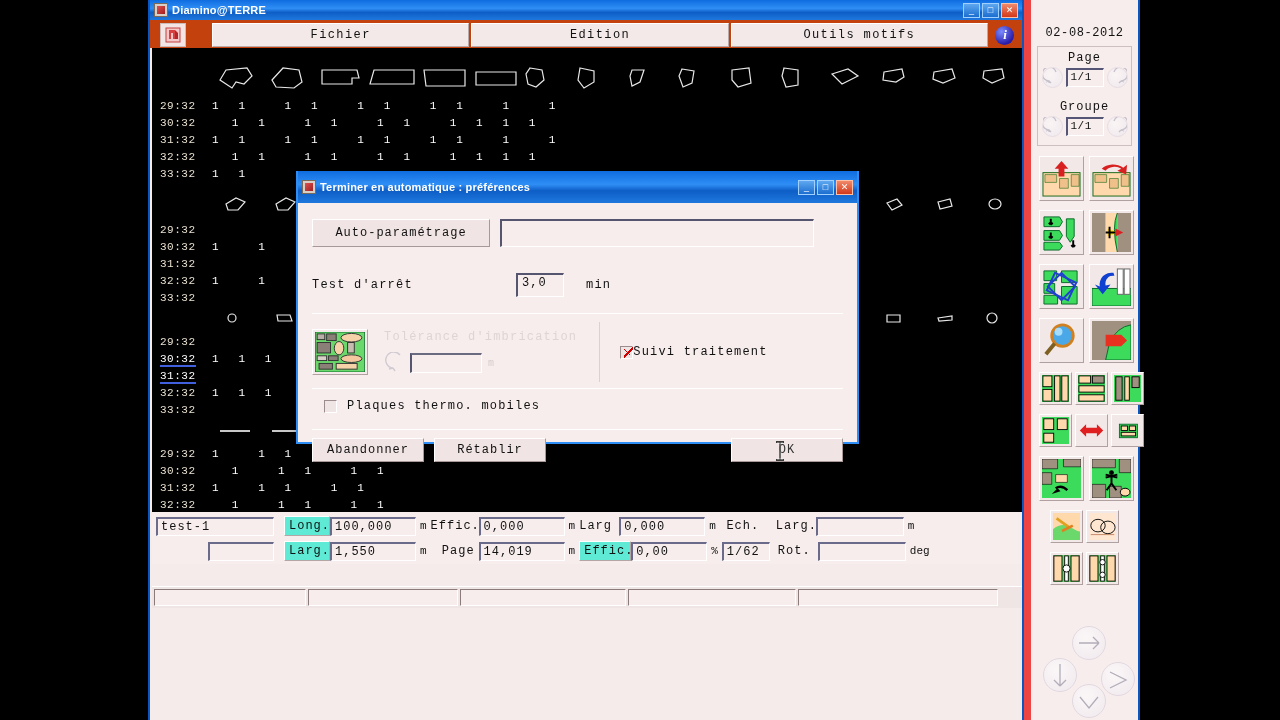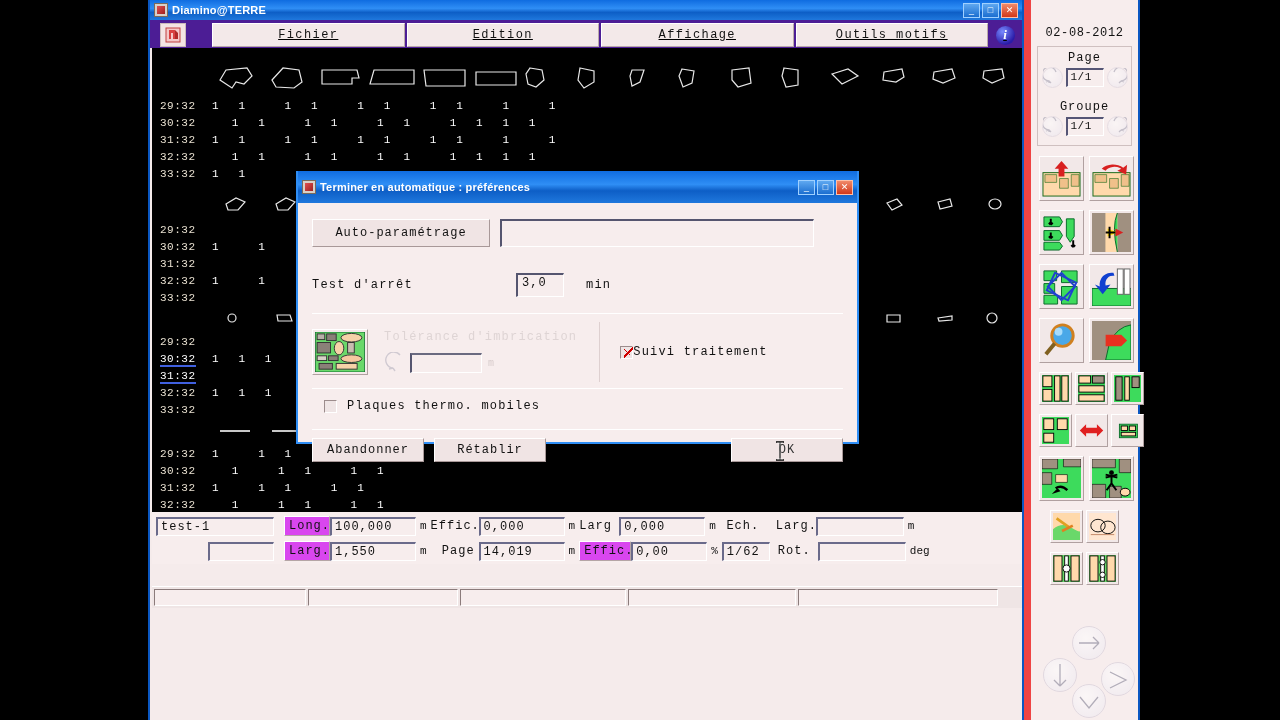--- a/index.html
+++ b/index.html
@@ -43,21 +43,21 @@
     width: 17px; height: 15px; border: 1px solid #9fd0ff;
     background: linear-gradient(to bottom,#5fa8f0,#1b6ed0);
     color: #fff; font-size: 9px; font-family:"Liberation Sans",sans-serif;
     display: flex; align-items: center; justify-content: center; line-height: 1;
   }
   .tb-btn.close { background: linear-gradient(to bottom,#f08a6a,#d2381a); border-color:#ffc0a8; }
 
   
   #menubar {
     height: 28px; display: flex; align-items: center;
-    background: #4c1d95; padding: 2px 2px 0 10px; gap: 2px; text-decoration: underline;
+    background: #c2410c; padding: 2px 2px 0 10px; gap: 2px;
   }
   .menu-logo {
     width: 26px; height: 24px; background: #f4e4e4;
     border: 1px solid #ccbcbc;
     display: flex; align-items: center; justify-content: center; flex: none;
   }
   .menu-logo svg { display: block; }
   .menu-gap { width: 22px; flex: none; }
   .menu-item {
     height: 24px; flex: 1 1 0;
@@ -97,21 +97,21 @@
   .tick { position: absolute; width: 30px; height: 2px; background: #c8c8c8; }
 
   
   #infopanel {
     position: absolute; left: 2px; top: 512px; width: 870px; height: 52px;
     background: #f7eded; padding: 3px 4px;
   }
   .inforow { display: flex; align-items: center; height: 22px; gap: 0; }
   .lbl { font-size: 12px; color: #111; letter-spacing: 1px; white-space: nowrap; }
   .lbl.btnish {
-    background:#d946ef; border-top:1px solid #fff;border-left:1px solid #fff;
+    background:#5eead4; border-top:1px solid #fff;border-left:1px solid #fff;
     border-right:1px solid #b5a5a5;border-bottom:1px solid #b5a5a5;
     padding: 2px 4px;
   }
   .fld {
     background: #f7eded; border-top: 2px solid #6a6a8a; border-left: 2px solid #6a6a8a;
     border-right: 1px solid #fff; border-bottom: 1px solid #fff;
     font-size: 12px; color: #111; padding: 1px 3px; height: 19px;
     letter-spacing: 1px; overflow: hidden; white-space: nowrap;
   }
   .unit { font-size: 11px; color:#111; padding: 0 4px; }
@@ -245,21 +245,20 @@
       <div class="menu-logo">
         <svg width="16" height="16" viewBox="0 0 16 16">
           <rect x="1" y="1" width="14" height="14" fill="#f4c8c8" stroke="#c04040"></rect>
           <path d="M4 3 L4 12 L6 12 L6 6 L8 6 L8 12 L10 12 L10 3 Z" fill="#d84040"></path>
           <path d="M10 3 L13 6 L13 12 L10 12 Z" fill="#b02828"></path>
         </svg>
       </div>
       <div class="menu-gap"></div>
       <div class="menu-item">Fichier</div>
       <div class="menu-item">Edition</div>
-      <div class="menu-item">Affichage</div>
       <div class="menu-item">Outils motifs</div>
       <div class="menu-info">
         <div class="info-circle">i</div>
       </div>
     </div>
 
     <div id="canvas">
 
       <div class="shape-row" style="top:10px">
         <svg width="870" height="40" viewBox="0 0 870 40">

